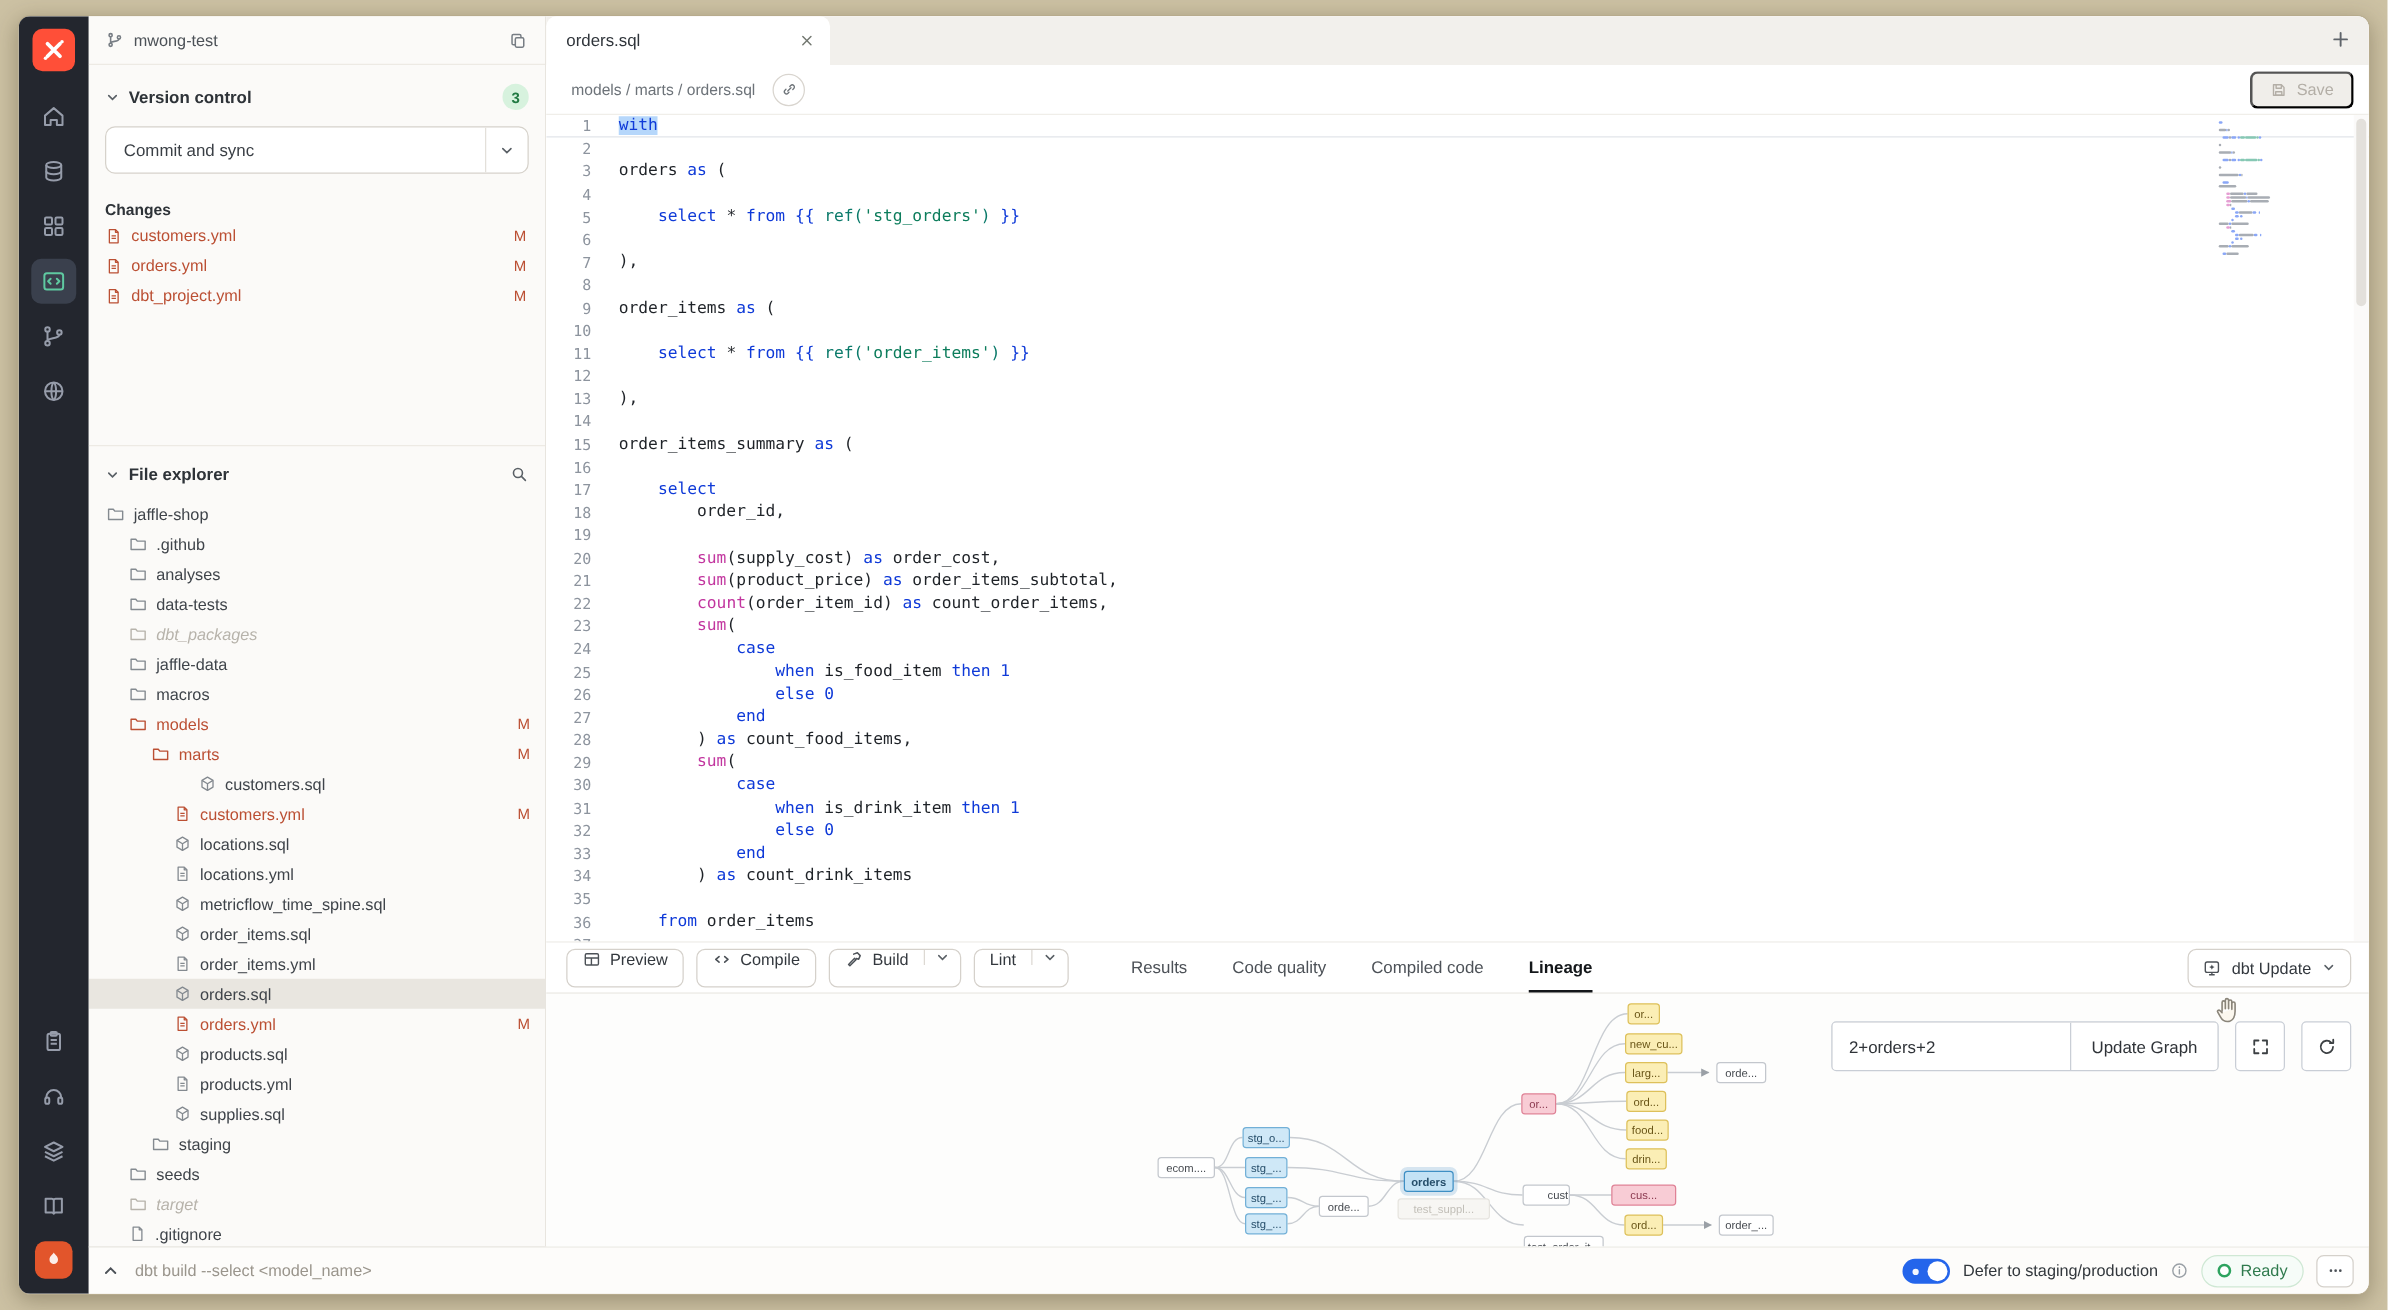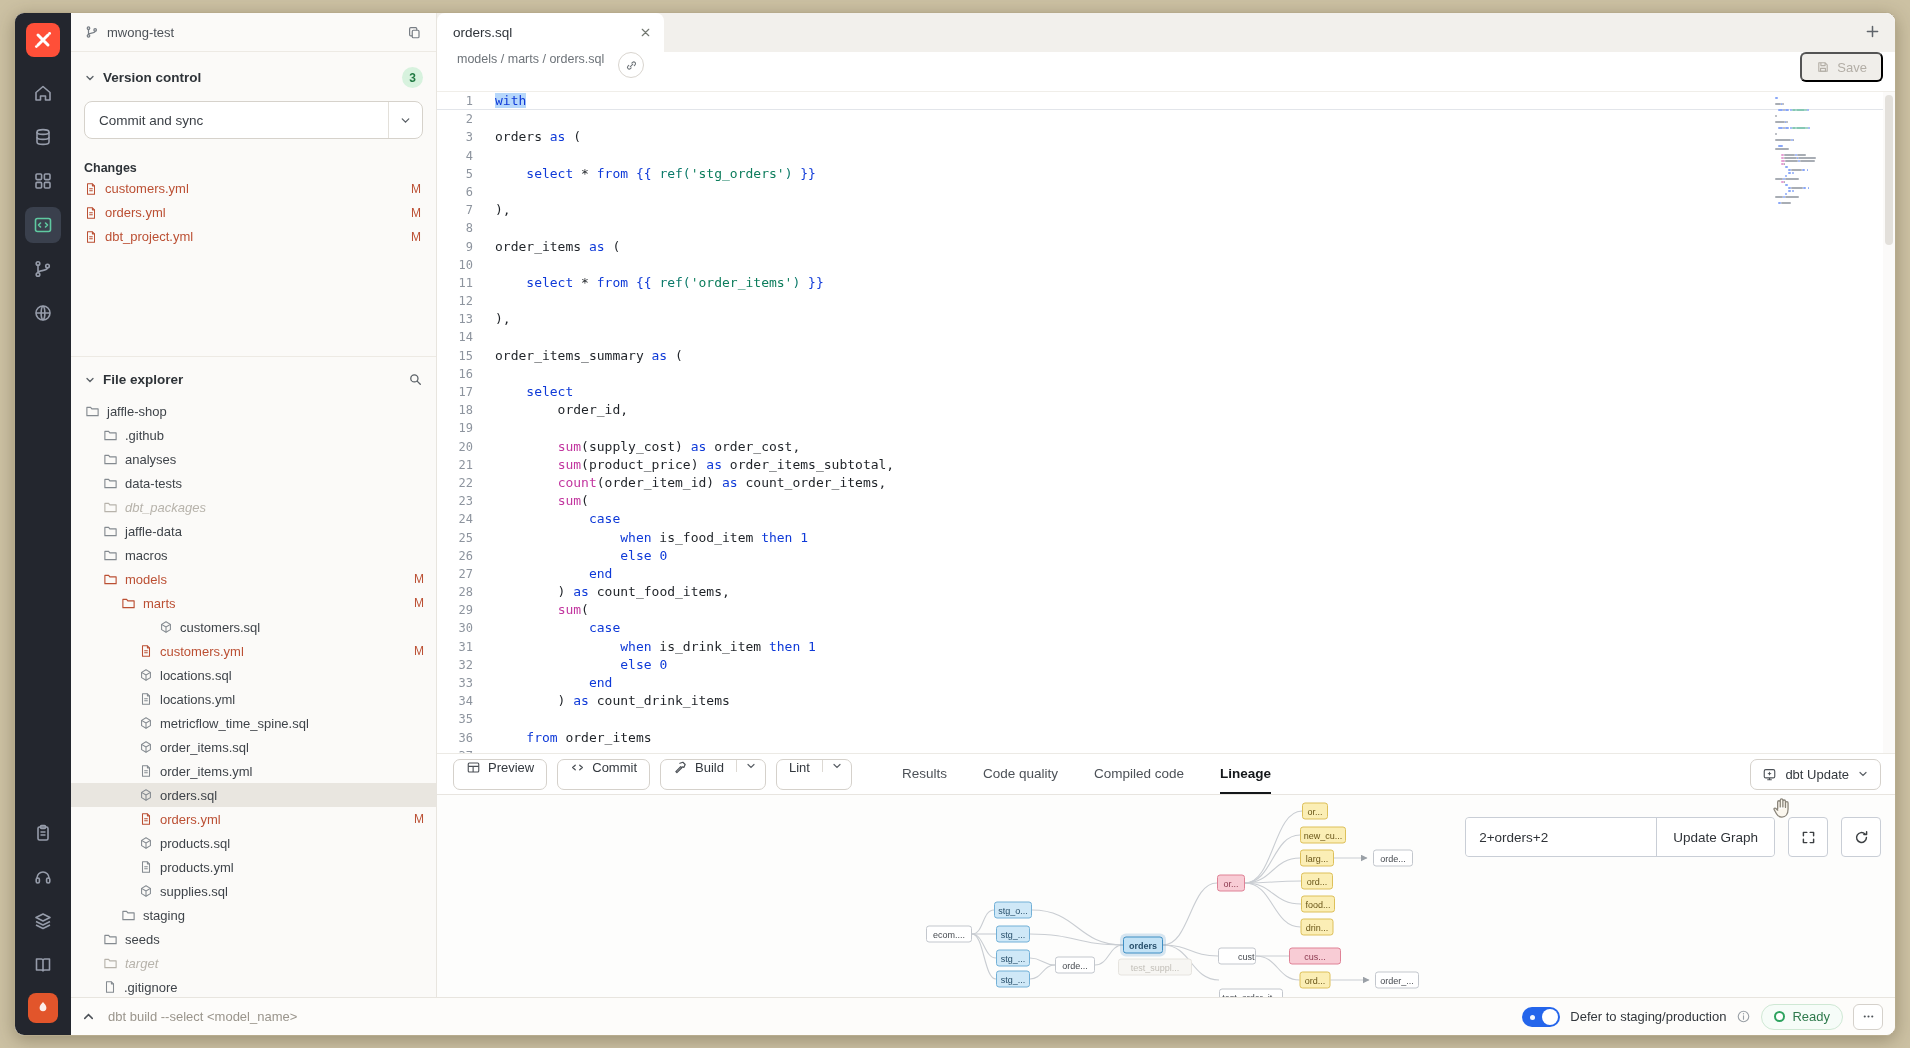--- a/index.html
+++ b/index.html
@@ -59,21 +59,21 @@
   .tree-row.mod .tree-icon, .tree-row.muted .tree-icon { color:inherit; }
 
   
   .main { flex:1; display:flex; flex-direction:column; min-width:0; position:relative; background:#fff; }
   .tabbar { height:39px; flex:none; background:#f2f0ec; display:flex; align-items:flex-end; position:relative; }
   .tab { width:227px; height:39px; background:#fff; border-radius:8px 8px 0 0; display:flex; align-items:center;
          padding:0 12px 0 16px; font-size:13.5px; color:#2f343a; }
   .tab-close { margin-left:auto; color:#737871; display:flex; }
   .tabbar-plus { position:absolute; right:14px; top:10px; color:#5f646a; display:flex; }
 
-  .crumbrow { height:40px; flex:none; display:flex; align-items:flex-start; padding:0 12px 0 20px;
+  .crumbrow { height:40px; flex:none; display:flex; align-items:center; padding:0 12px 0 20px;
               border-bottom:1px solid #f0eee9; background:#fff; }
   .crumb { font-size:12.5px; color:#6d7379; }
   .link-btn { width:26px; height:26px; border:1px solid #d9d5cf; border-radius:50%; margin-left:14px;
               color:#6d7378; display:flex; align-items:center; justify-content:center; background:#fff; }
   .save-btn { margin-left:auto; height:30px; padding:0 14px; background:#f0eeea; border-radius:6px;
               color:#b3aea6; font-size:13px; display:flex; align-items:center; gap:7px; }
 
   .editor { flex:1; position:relative; overflow:hidden; background:#fff; }
   .code { position:absolute; inset:0; font-family:"DejaVu Sans Mono",monospace; font-size:13px; }
   .code-line { display:flex; height:18.2px; line-height:18.2px; white-space:pre; }
@@ -797,21 +797,21 @@
                 <span>Preview</span>
               </span>
             </button>
             <button class="tb-btn">
               <span class="seg">
                 <span style="display:flex;color:#4c5157">
                   <svg width="15" height="15" viewBox="0 0 20 20" fill="none" stroke="currentColor" stroke-width="1.7" stroke-linecap="round" stroke-linejoin="round">
                       <path d="M7 7l-3.5 3L7 13M13 7l3.5 3L13 13"></path>
                     </svg>
                 </span>
-                <span>Commit</span>
+                <span>Compile</span>
               </span>
             </button>
             <div class="tb-btn">
               <span class="seg">
                 <span style="display:flex;color:#4c5157">
                   <svg width="15" height="15" viewBox="0 0 20 20" fill="none" stroke="currentColor" stroke-width="1.6" stroke-linecap="round" stroke-linejoin="round">
                       <path d="M9.2 4.4l4-1.4 3 3-1.6 3.8-2.5-.7-1.2 1.2"></path>
                       <path d="M10.3 8.9L3.8 15.4l1.4 1.4 6.5-6.5"></path>
                     </svg>
                 </span>

